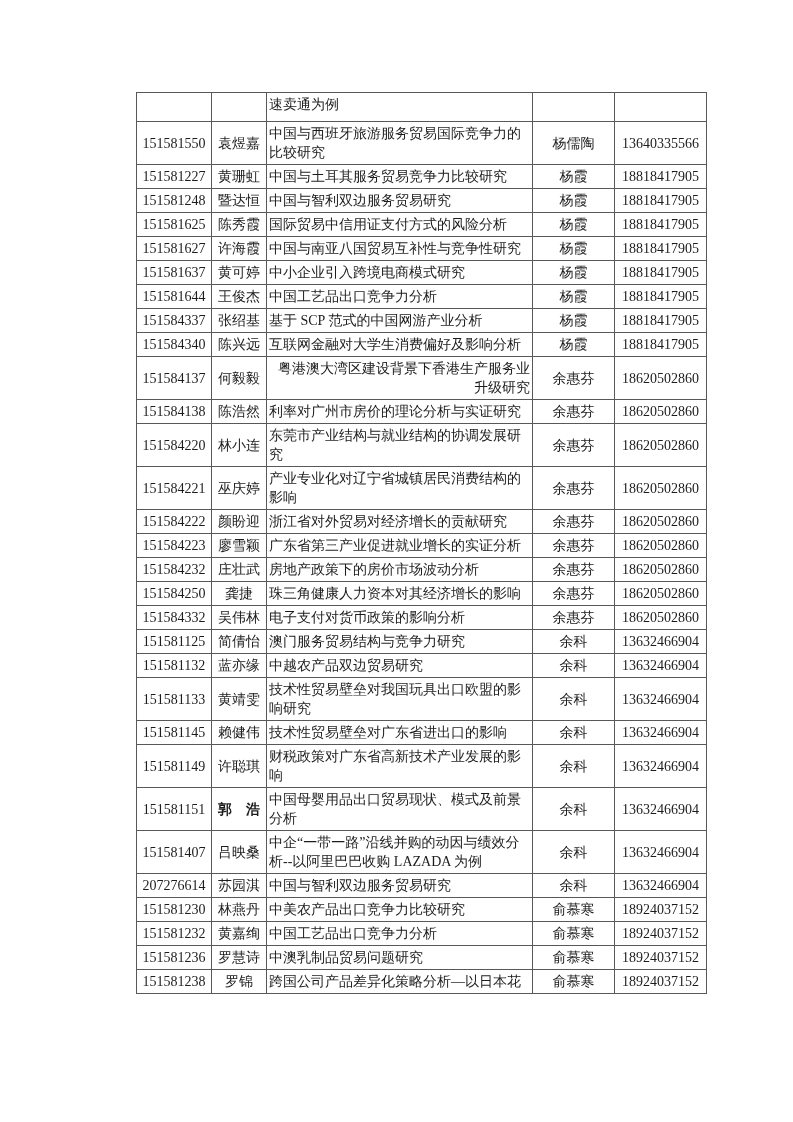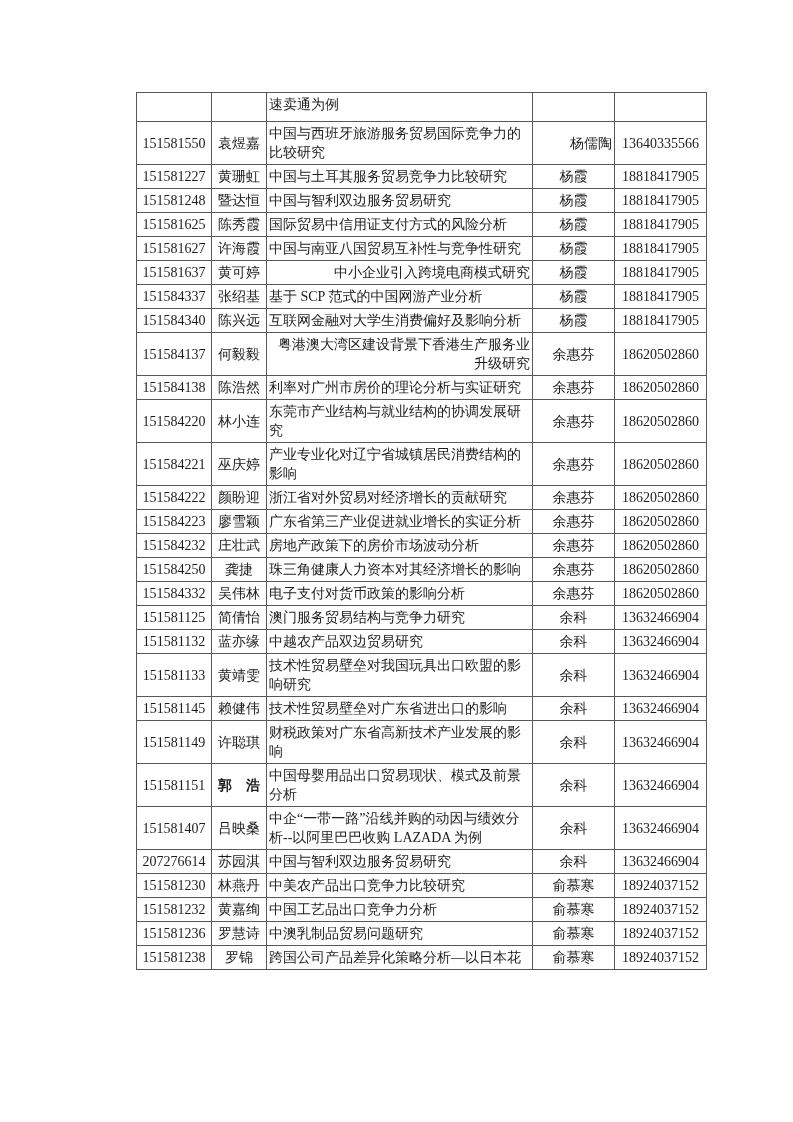--- a/index.html
+++ b/index.html
@@ -63,21 +63,21 @@
     <td class="c-id" style="border-color: rgb(88, 88, 88);"></td>
     <td class="c-name" style="border-color: rgb(88, 88, 88);"></td>
     <td class="c-title" style="border-color: rgb(88, 88, 88);">速卖通为例</td>
     <td class="c-adv" style="border-color: rgb(88, 88, 88);"></td>
     <td class="c-phone" style="border-color: rgb(88, 88, 88);"></td>
   </tr>
           <tr>
     <td class="c-id" style="border-color: rgb(88, 88, 88);">151581550</td>
     <td class="c-name" style="border-color: rgb(88, 88, 88);">袁煜嘉</td>
     <td class="c-title" style="border-color: rgb(88, 88, 88);">中国与西班牙旅游服务贸易国际竞争力的比较研究</td>
-    <td class="c-adv" style="border-color: rgb(88, 88, 88); text-align: right;">杨儒陶</td>
+    <td class="c-adv" style="border-color: rgb(88, 88, 88);">杨儒陶</td>
     <td class="c-phone" style="border-color: rgb(88, 88, 88);">13640335566</td>
   </tr>
           <tr>
     <td class="c-id" style="border-color: rgb(88, 88, 88);">151581227</td>
     <td class="c-name" style="border-color: rgb(88, 88, 88);">黄珊虹</td>
     <td class="c-title" style="border-color: rgb(88, 88, 88);">中国与土耳其服务贸易竞争力比较研究</td>
     <td class="c-adv" style="border-color: rgb(88, 88, 88);">杨霞</td>
     <td class="c-phone" style="border-color: rgb(88, 88, 88);">18818417905</td>
   </tr>
           <tr>
@@ -97,21 +97,28 @@
           <tr>
     <td class="c-id" style="border-color: rgb(88, 88, 88);">151581627</td>
     <td class="c-name" style="border-color: rgb(88, 88, 88);">许海霞</td>
     <td class="c-title" style="border-color: rgb(88, 88, 88);">中国与南亚八国贸易互补性与竞争性研究</td>
     <td class="c-adv" style="border-color: rgb(88, 88, 88);">杨霞</td>
     <td class="c-phone" style="border-color: rgb(88, 88, 88);">18818417905</td>
   </tr>
           <tr>
     <td class="c-id" style="border-color: rgb(88, 88, 88);">151581637</td>
     <td class="c-name" style="border-color: rgb(88, 88, 88); margin-top: 36px;">黄可婷</td>
-    <td class="c-title" style="border-color: rgb(88, 88, 88); text-align: right;">中小企业引入跨境电商模式研究</td>
+    <td class="c-title" style="border-color: rgb(88, 88, 88);">中小企业引入跨境电商模式研究</td>
+    <td class="c-adv" style="border-color: rgb(88, 88, 88);">杨霞</td>
+    <td class="c-phone" style="border-color: rgb(88, 88, 88);">18818417905</td>
+  </tr>
+          <tr>
+    <td class="c-id" style="border-color: rgb(88, 88, 88);">151581644</td>
+    <td class="c-name" style="border-color: rgb(88, 88, 88);">王俊杰</td>
+    <td class="c-title" style="border-color: rgb(88, 88, 88);">中国工艺品出口竞争力分析</td>
     <td class="c-adv" style="border-color: rgb(88, 88, 88);">杨霞</td>
     <td class="c-phone" style="border-color: rgb(88, 88, 88);">18818417905</td>
   </tr>
           <tr>
     <td class="c-id" style="border-color: rgb(88, 88, 88);">151584337</td>
     <td class="c-name" style="border-color: rgb(88, 88, 88);">张绍基</td>
     <td class="c-title" style="border-color: rgb(88, 88, 88);">基于 SCP 范式的中国网游产业分析</td>
     <td class="c-adv" style="border-color: rgb(88, 88, 88);">杨霞</td>
     <td class="c-phone" style="border-color: rgb(88, 88, 88);">18818417905</td>
   </tr>

